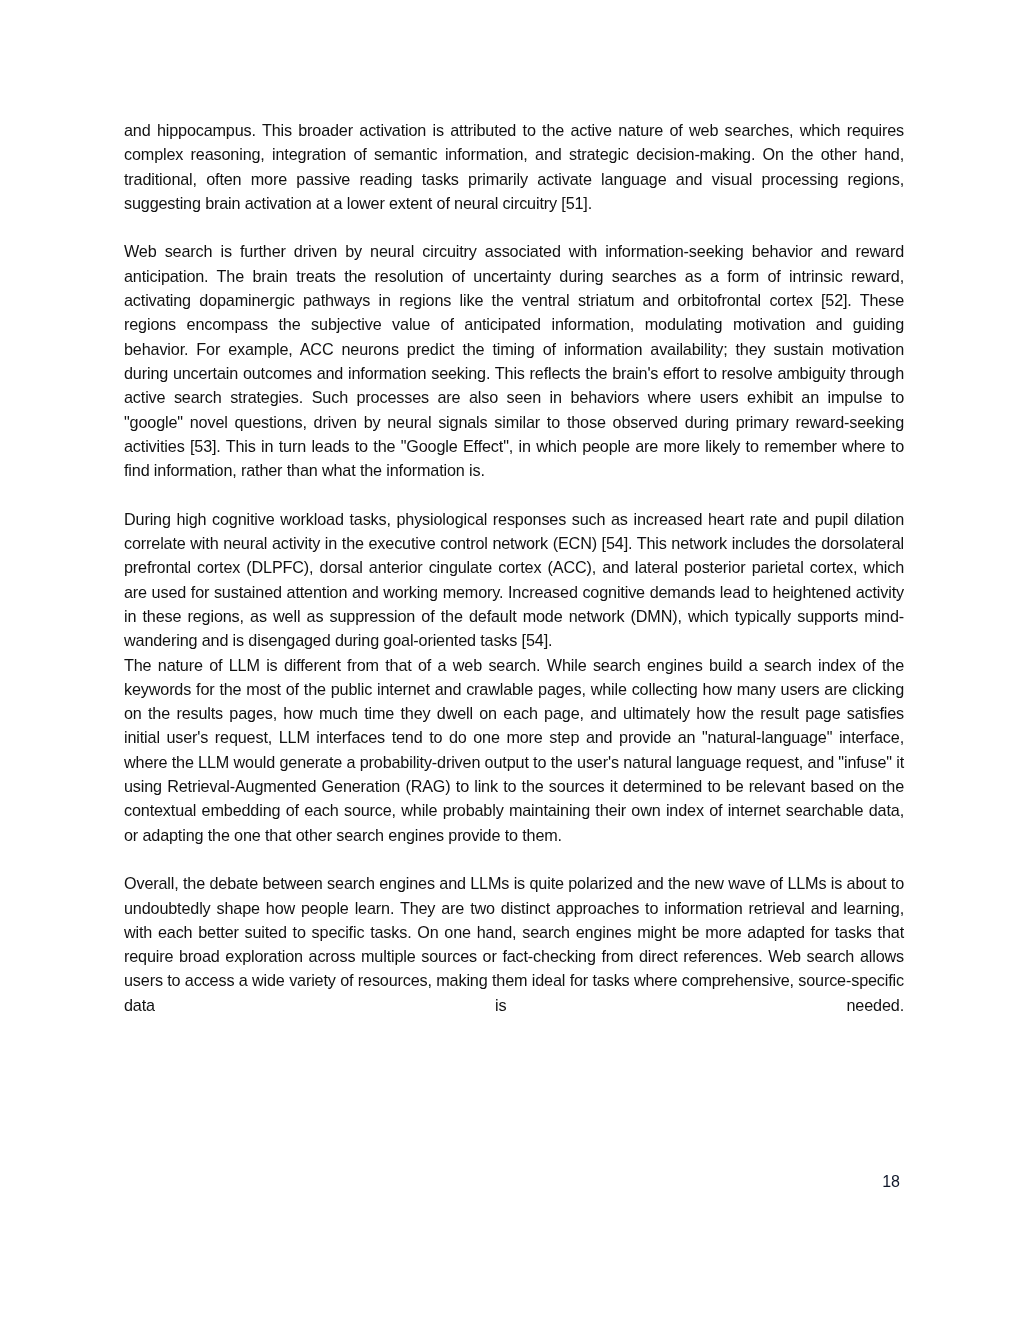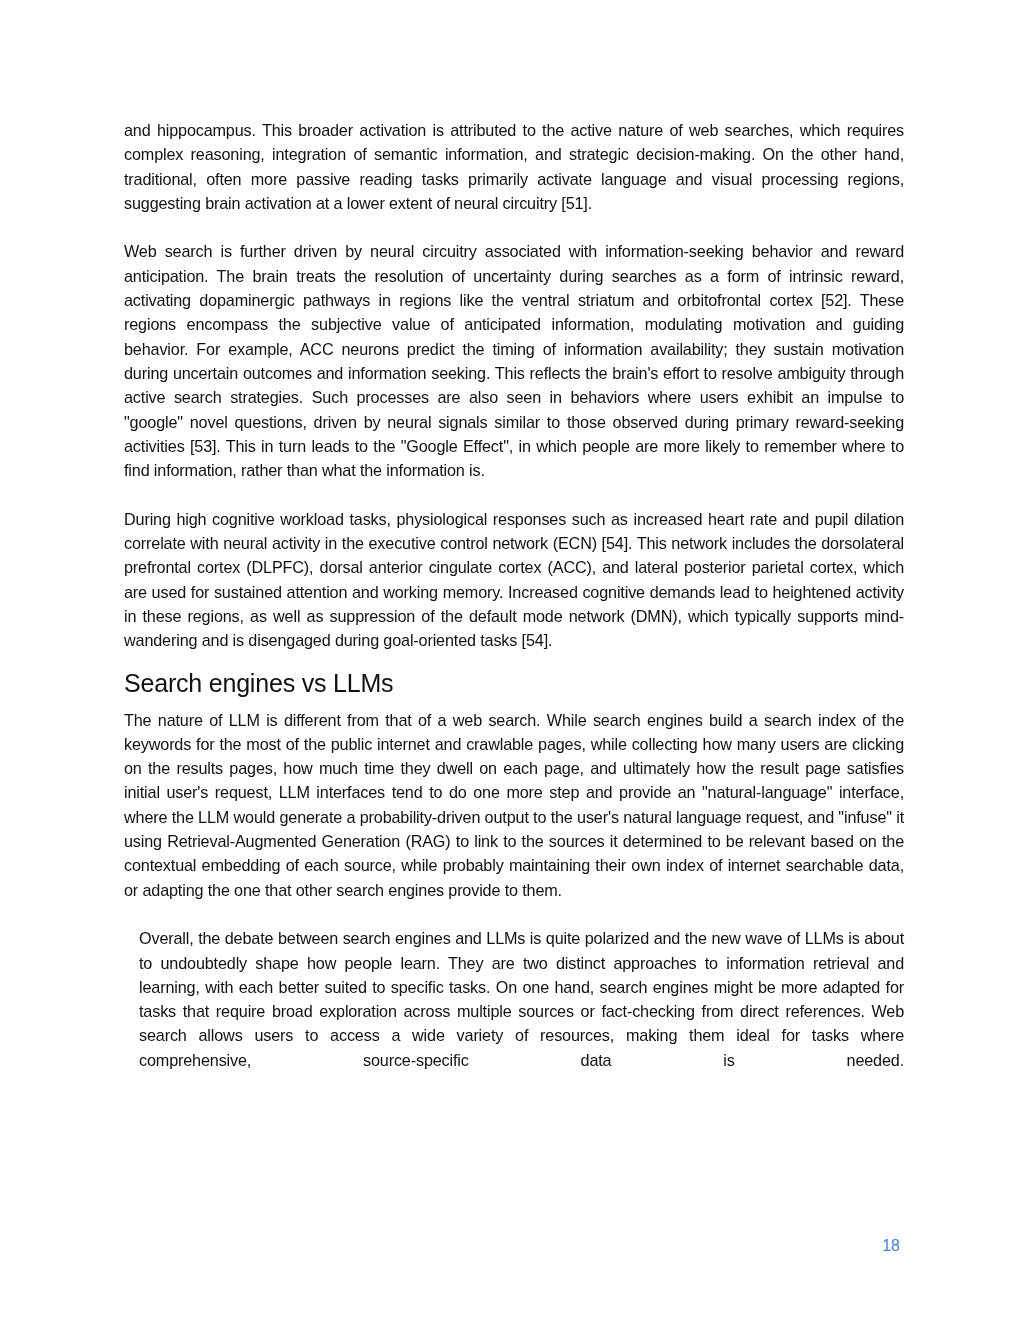--- a/index.html
+++ b/index.html
@@ -24,56 +24,54 @@
     .para {
       margin: 0;
       font-size: 16.2px;
       line-height: 24.3px;
       text-align: justify;
       letter-spacing: -0.15px;
       word-spacing: 0px;
     }
     .para-last-justified {
       text-align-last: justify;
-      margin-left: 15px;
     }
     .gap {
       height: 24.3px;
     }
     .heading {
       margin: 0;
       font-size: 25px;
       font-weight: normal;
       line-height: 30px;
       letter-spacing: -0.2px;
       color: #111111;
       margin-top: 15px;
       margin-bottom: 10px;
     }
     .page-number {
       position: absolute;
       left: 860px;
-      top: 1236px;
+      top: 1172px;
       width: 40px;
       text-align: right;
       font-size: 16px;
       line-height: 20px;
-      color: #3b82f6;
+      color: #0f172a;
     }
   </style>
 </head>
 <body>
 
 <div class="page">
   <p class="para">and hippocampus. This broader activation is attributed to the active nature of web searches, which requires complex reasoning, integration of semantic information, and strategic decision-making. On the other hand, traditional, often more passive reading tasks primarily activate language and visual processing regions, suggesting brain activation at a lower extent of neural circuitry [51].</p>
   <div class="gap"></div>
   <p class="para">Web search is further driven by neural circuitry associated with information-seeking behavior and reward anticipation. The brain treats the resolution of uncertainty during searches as a form of intrinsic reward, activating dopaminergic pathways in regions like the ventral striatum and orbitofrontal cortex [52]. These regions encompass the subjective value of anticipated information, modulating motivation and guiding behavior. For example, ACC neurons predict the timing of information availability; they sustain motivation during uncertain outcomes and information seeking. This reflects the brain's effort to resolve ambiguity through active search strategies. Such processes are also seen in behaviors where users exhibit an impulse to "google" novel questions, driven by neural signals similar to those observed during primary reward-seeking activities [53]. This in turn leads to the "Google Effect", in which people are more likely to remember where to find information, rather than what the information is.</p>
   <div class="gap"></div>
   <p class="para">During high cognitive workload tasks, physiological responses such as increased heart rate and pupil dilation correlate with neural activity in the executive control network (ECN) [54]. This network includes the dorsolateral prefrontal cortex (DLPFC), dorsal anterior cingulate cortex (ACC), and lateral posterior parietal cortex, which are used for sustained attention and working memory. Increased cognitive demands lead to heightened activity in these regions, as well as suppression of the default mode network (DMN), which typically supports mind-wandering and is disengaged during goal-oriented tasks [54].</p>
 
-  <h2 class="heading">Search engines vs LLMs</h2>
 
   <p class="para">The nature of LLM is different from that of a web search. While search engines build a search index of the keywords for the most of the public internet and crawlable pages, while collecting how many users are clicking on the results pages, how much time they dwell on each page, and ultimately how the result page satisfies initial user's request, LLM interfaces tend to do one more step and provide an "natural-language" interface, where the LLM would generate a probability-driven output to the user's natural language request, and "infuse" it using Retrieval-Augmented Generation (RAG) to link to the sources it determined to be relevant based on the contextual embedding of each source, while probably maintaining their own index of internet searchable data, or adapting the one that other search engines provide to them.</p>
   <div class="gap"></div>
   <p class="para para-last-justified">Overall, the debate between search engines and LLMs is quite polarized and the new wave of LLMs is about to undoubtedly shape how people learn. They are two distinct approaches to information retrieval and learning, with each better suited to specific tasks. On one hand, search engines might be more adapted for tasks that require broad exploration across multiple sources or fact-checking from direct references. Web search allows users to access a wide variety of resources, making them ideal for tasks where comprehensive, source-specific data is needed.</p>
 </div>
 
 <div class="page-number">18</div>
 
 </body></html>

